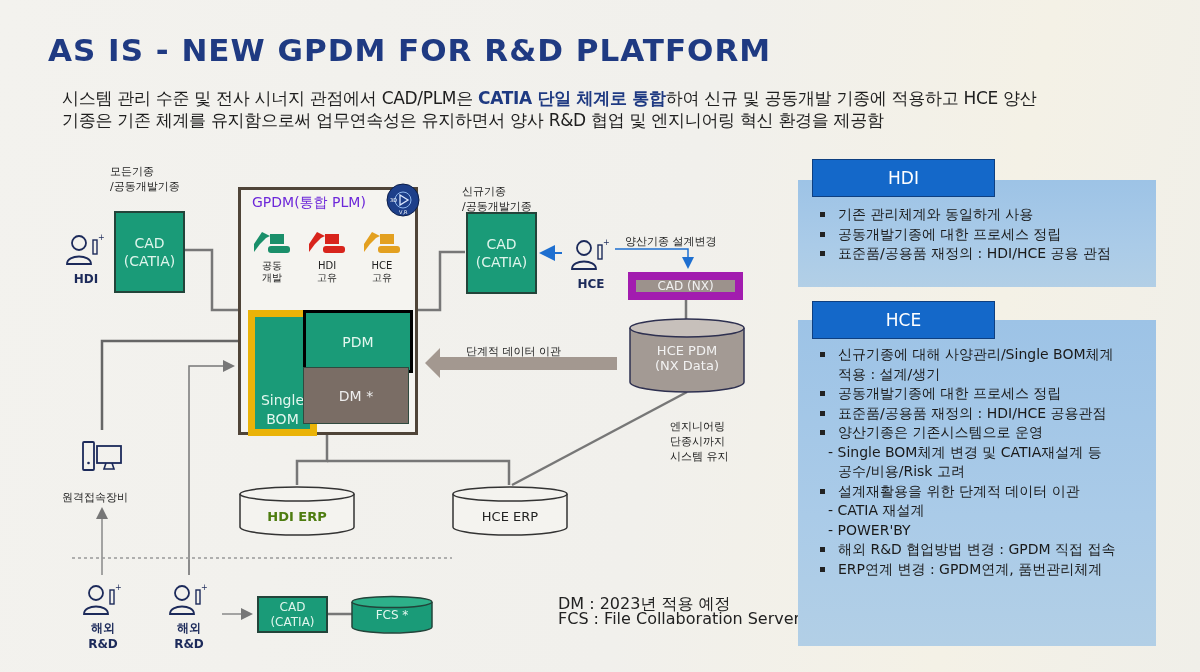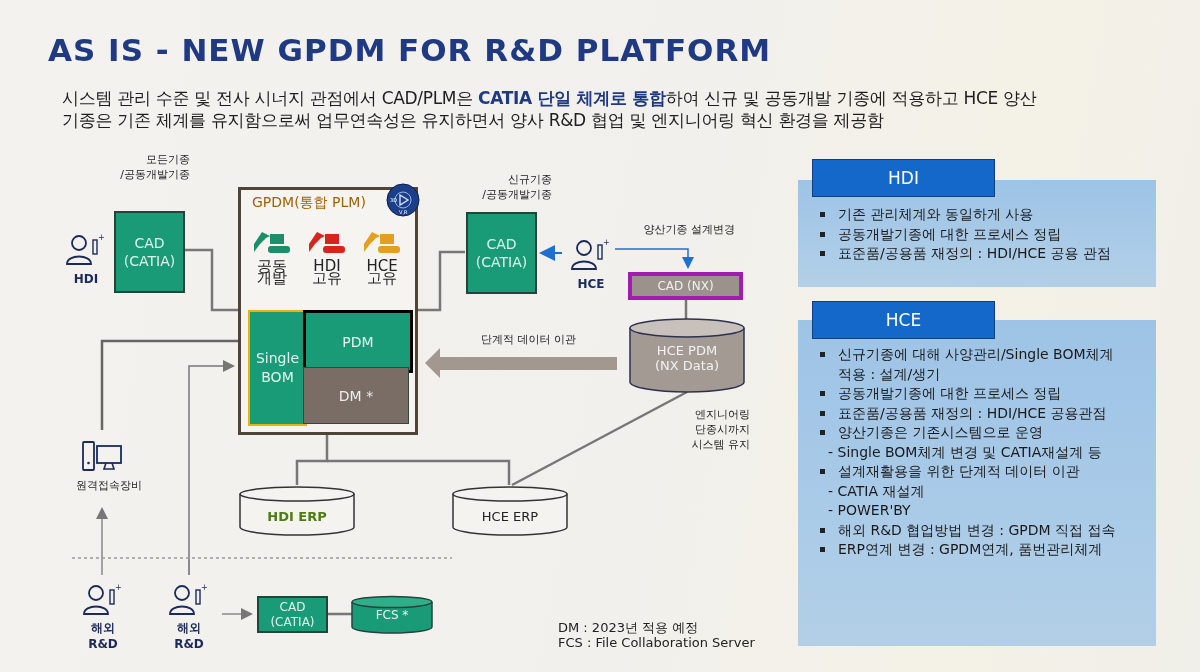--- a/index.html
+++ b/index.html
@@ -12,49 +12,49 @@
   .abs { position:absolute; }
   #title {
     left:48px; top:32px; font-family:"DejaVu Sans", sans-serif; font-weight:bold;
     font-size:31px; letter-spacing:1px; color:#1f3a82;
   }
   .subtitle { left:62px; font-size:17px; color:#1e1e1e; white-space:nowrap; letter-spacing:-0.3px; }
   .subtitle .hl { color:#1f3a82; font-weight:bold; }
   #sub1 { top:87px; }
   #sub2 { top:109px; }
 
-  .small-label { font-size:11px; color:#222; text-align:right; line-height:15px; }
+  .small-label { font-size:11px; color:#222; text-align:left; line-height:15px;margin-top:12px; }
   .green-box {
     background:#1a9b78; border:2px solid #23443a; color:#dff5ec;
     display:flex; flex-direction:column; align-items:center; justify-content:center;
     font-size:14px; line-height:18px; text-align:center; box-sizing:border-box;
   }
   .person-label { font-size:12px; font-weight:bold; color:#1c2a5a; text-align:center; }
 
   
   #gpdm-frame { left:238px; top:187px; width:180px; height:248px; border:3px solid #4f4438; box-sizing:border-box; background:#f5f4f0; }
-  #gpdm-title { left:252px; top:194px; font-size:14px; color:#a16207; }
-  .exc-label { font-size:15px; text-align:center; line-height:12px; color:#222; }
-  #single-bom { left:248px; top:310px; width:55px; height:112px; background:#1a9b78; border:2px solid #eab308; color:#e4f7ef; font-size:14px; line-height:19px; display:flex; align-items:center; justify-content:center; text-align:center; }
+  #gpdm-title { left:252px; top:194px; font-size:14px; color:#6d28d9; }
+  .exc-label { font-size:10px; text-align:center; line-height:12px; color:#222; }
+  #single-bom { left:248px; top:310px; width:55px; height:112px; background:#1a9b78; border:7px solid #eab308; color:#e4f7ef; font-size:14px; line-height:19px; display:flex; align-items:flex-end; justify-content:center; text-align:center; }
   #pdm-box { left:303px; top:310px; width:104px; height:57px; background:#1a9b78; border:3px solid #000000; color:#e4f7ef; font-size:14px; display:flex; align-items:center; justify-content:center; }
   #dm-box { left:303px; top:367px; width:104px; height:55px; background:#7a6d65; border:1px solid #2f4a3f; color:#eee; font-size:14px; display:flex; align-items:center; justify-content:center; }
 
-  #cad-nx { left:628px; top:272px; width:115px; height:28px; background:#9c928c; border:4px solid #a21caf; color:#f0f0f0; font-size:12px; display:flex; align-items:center; justify-content:center; box-sizing:border-box; }
+  #cad-nx { left:628px; top:272px; width:115px; height:28px; background:#9c928c; border:8px solid #a21caf; color:#f0f0f0; font-size:12px; display:flex; align-items:center; justify-content:center; box-sizing:border-box; }
 
   .cyl-text { font-size:13px; text-align:center; }
 
   
   .panel { background: linear-gradient(180deg, #9dc3e6 0%, #aacbe8 60%, #b2cfe6 100%); box-sizing:border-box; }
   .panel-head { background:#1468c9; color:#fff; font-size:17px; display:flex; align-items:center; justify-content:center; border:1px solid #0e3f80; box-sizing:border-box; }
   .bullets { list-style:none; margin:0; padding:0; font-size:14px; color:#1a1a1a; line-height:19.5px; }
   .bullets li { position:relative; padding-left:32px; }
   .bullets li.b::before { content:""; position:absolute; left:14px; top:7px; width:5px; height:5px; background:#222; }
   .bullets li.d { padding-left:22px; }
 
-  #footnote { left:558px; top:620px; font-size:13px; line-height:15px; color:#222; }
+  #footnote { left:558px; top:596px; font-size:16px; line-height:15px; color:#222; }
 </style>
 </head>
 <body>
 
 <div id="title" class="abs">AS IS - NEW GPDM FOR R&amp;D PLATFORM</div>
 <div id="sub1" class="abs subtitle"><span>시스템 관리 수준 및 전사 시너지 관점에서 CAD/PLM은 </span><span class="hl">CATIA 단일 체계로 통합</span><span>하여 신규 및 공동개발 기종에 적용하고 HCE 양산</span></div>
 <div id="sub2" class="abs subtitle">기종은 기존 체계를 유지함으로써 업무연속성은 유지하면서 양사 R&amp;D 협업 및 엔지니어링 혁신 환경을 제공함</div>
 
 <svg class="abs" style="left:0;top:0;" width="1200" height="672">
   <defs>
@@ -281,18 +281,19 @@
 
 <div class="abs panel" style="left:798px;top:320px;width:358px;height:326px;"></div>
 <div class="abs panel-head" style="left:812px;top:301px;width:183px;height:38px;">HCE</div>
 <ul class="abs bullets" style="left:806px;top:345px;width:350px;">
   <li class="b">신규기종에 대해 사양관리/Single BOM체계</li>
   <li>적용 : 설계/생기</li>
   <li class="b">공동개발기종에 대한 프로세스 정립</li>
   <li class="b">표준품/공용품 재정의 : HDI/HCE 공용관점</li>
   <li class="b">양산기종은 기존시스템으로 운영</li>
   <li class="d">- Single BOM체계 변경 및 CATIA재설계 등</li>
+  <li>공수/비용/Risk 고려</li>
   <li class="b">설계재활용을 위한 단계적 데이터 이관</li>
   <li class="d">- CATIA 재설계</li>
   <li class="d">- POWER'BY</li>
   <li class="b">해외 R&amp;D 협업방법 변경 : GPDM 직접 접속</li>
   <li class="b">ERP연계 변경 : GPDM연계, 품번관리체계</li>
 </ul>
 
 </body></html>

